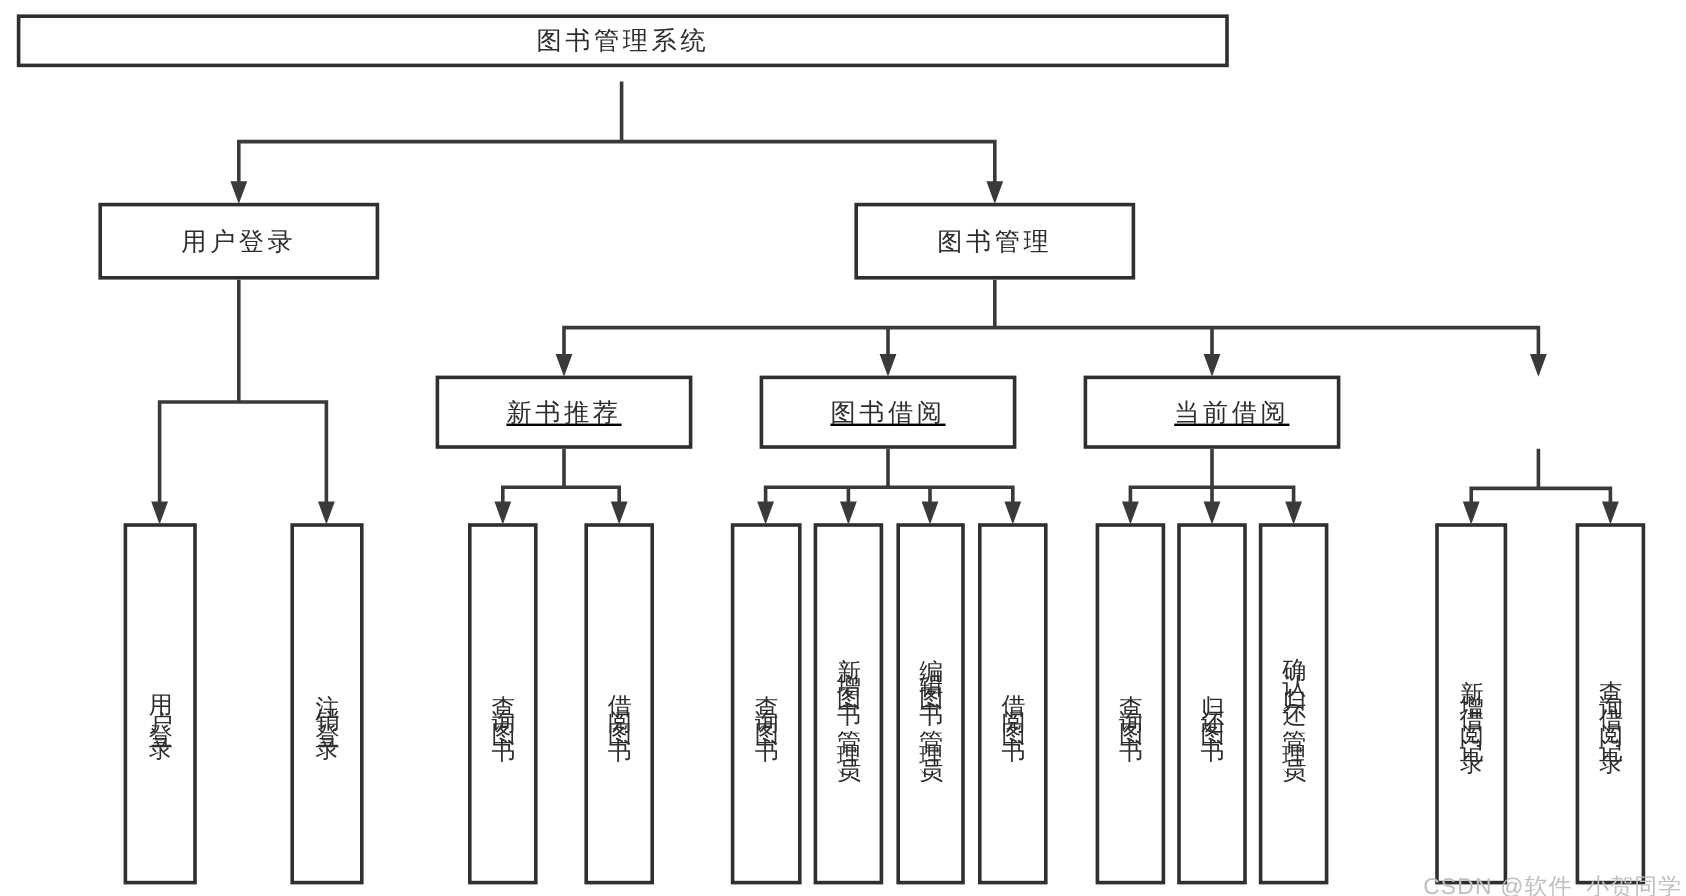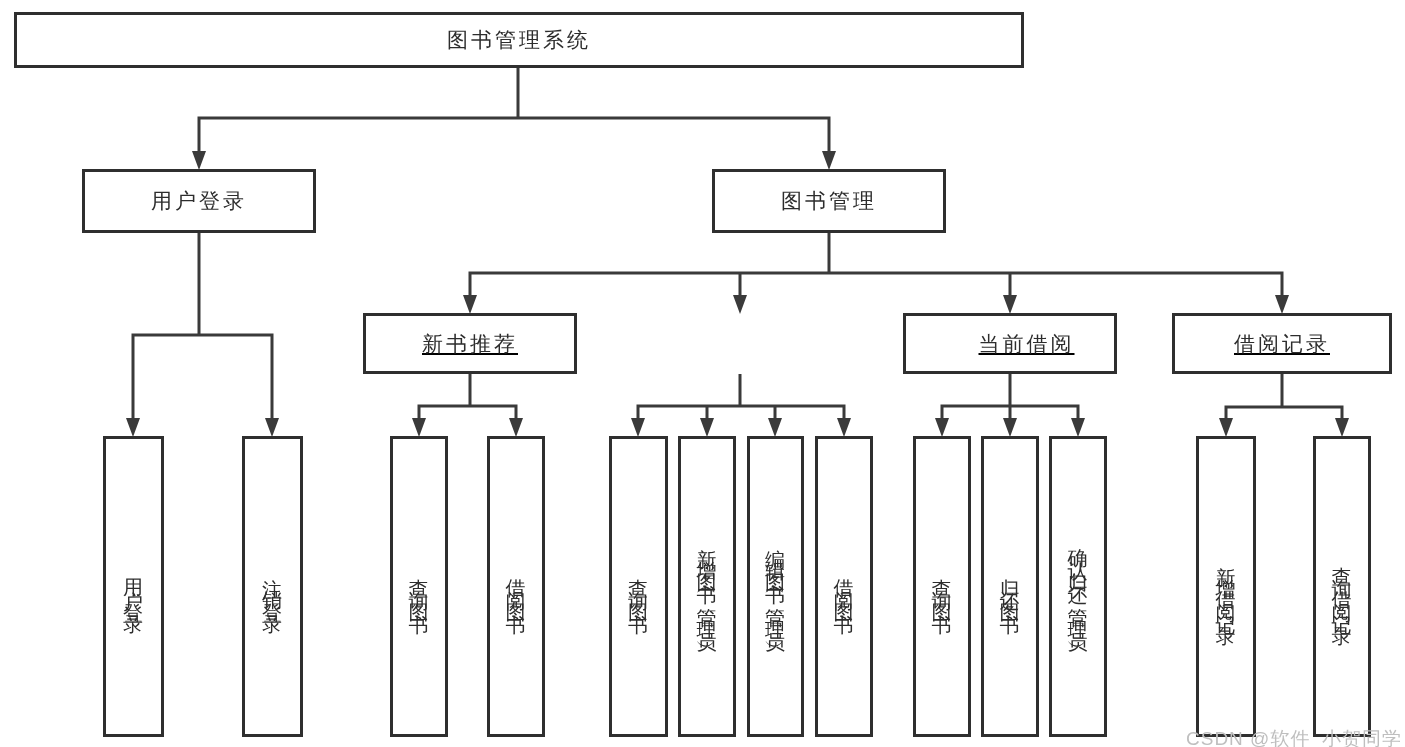--- a/index.html
+++ b/index.html
@@ -34,21 +34,21 @@
     white-space: nowrap;
   }
   .leaf .vlabel {
     writing-mode: vertical-rl;
     text-orientation: mixed;
     font-size: 20px;
     letter-spacing: 12px;
     line-height: 1;
     color: #2d2d2d;
   }
-  .root-box  { left: 14px;  top: 12px;  width: 1010px; height: 56px; }
+  .root-box  { left: 14px;  top: 12px;  width: 1010px; height: 44px; }
   .l2-box    { top: 169px; height: 64px; width: 234px; }
   .l3-box    { top: 313px; height: 61px; text-decoration: underline; }
   .leaf      { top: 436px; height: 301px; }
   .watermark {
     position: absolute;
     left: 1186px;
     top: 714px;
     z-index: 5;
     font-size: 19px;
     color: #bfbfbf;
@@ -90,25 +90,25 @@
   <div class="node l2-box" style="left:82px;">
     <span class="hlabel">用户登录</span>
   </div>
   <div class="node l2-box" style="left:712px;">
     <span class="hlabel">图书管理</span>
   </div>
 
   <div class="node l3-box" style="left:363px;width:214px;">
     <span class="hlabel">新书推荐</span>
   </div>
+  <div class="node l3-box" style="left:633px;width:214px;">
+    <span class="hlabel">图书借阅</span>
+  </div>
   <div class="node l3-box" style="left:903px;width:214px;padding-left:33px;">
     <span class="hlabel">当前借阅</span>
-  </div>
-  <div class="node l3-box" style="left:1172px;width:220px;">
-    <span class="hlabel">借阅记录</span>
   </div>
 
   <div class="node leaf" style="left:103px;width:61px;">
     <span class="vlabel">用户登录</span>
   </div>
   <div class="node leaf" style="left:242px;width:61px;">
     <span class="vlabel">注销登录</span>
   </div>
 
   <div class="node leaf" style="left:390px;width:58px;">

